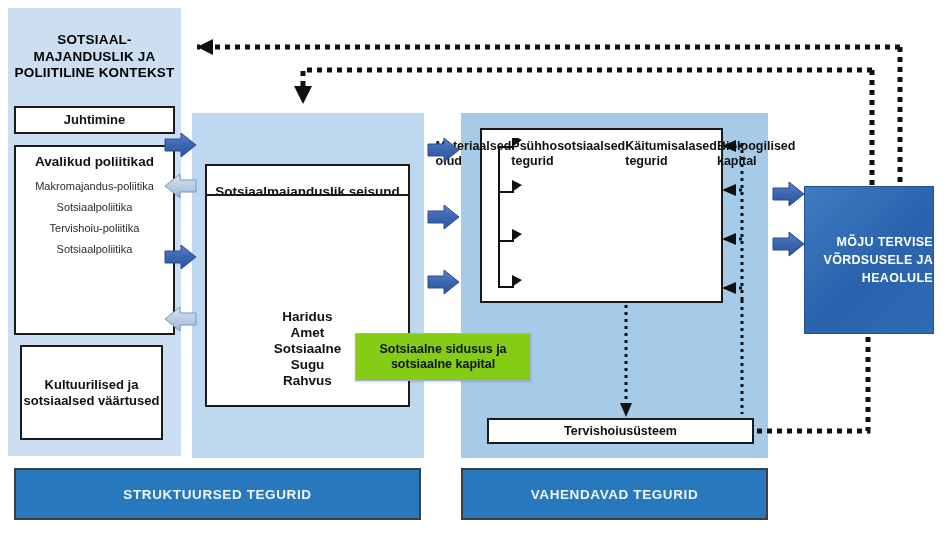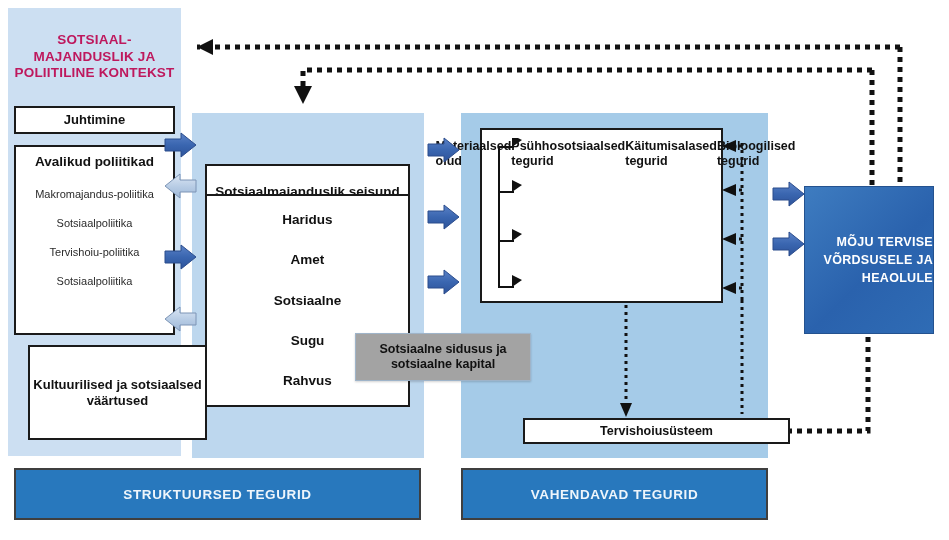--- a/index.html
+++ b/index.html
@@ -40,73 +40,73 @@
     text-align:center;
     color:#111111;
     line-height:1.18;
   }
 
   
   .ctx-title{
     left:8px; top:12px; width:173px; height:90px;
     display:flex;align-items:center;justify-content:center;text-align:center;
     font-weight:bold; font-size:13.5px; letter-spacing:.2px;
-    color:#be185d; line-height:1.25;
+    color:#000000; line-height:1.25;
   }
   .box-juhtimine{
     left:14px; top:106px; width:161px; height:28px;
     font-weight:bold; font-size:13px;text-align:right;
   }
   .box-policies{
     left:14px; top:145px; width:161px; height:190px;
-    flex-direction:column; justify-content:flex-start; padding-top:7px;gap:8px;
+    flex-direction:column; justify-content:flex-start; padding-top:7px;
   }
   .box-policies .hdr{
     font-weight:bold; font-size:13.5px; line-height:1.2; margin-bottom:6px;
   }
   .box-policies .pol{
     font-size:11px; color:#2b2b2b; line-height:1.18; margin:4px 0;
   }
   .box-values{
-    left:28px; top:345px; width:179px; height:95px;
+    left:20px; top:345px; width:143px; height:95px;
     font-weight:bold; font-size:13px; flex-direction:column;
   }
 
   
   .box-ses{
     left:205px; top:128px; width:205px; height:56px;
     font-weight:bold; font-size:13.5px; flex-direction:column;margin-top:36px;
   }
   .box-demog{
     left:205px; top:194px; width:205px; height:213px;
-    flex-direction:column; justify-content:space-between; padding:16px 0;
+    flex-direction:column; justify-content:flex-end; padding:16px 0;
     font-weight:bold; font-size:13.5px;
   }
   .box-demog .d{width:100%;text-align:center;}
 
   
   .box-mediators{
     left:480px; top:128px; width:243px; height:175px;
     align-items:flex-start; justify-content:center;
     padding-left:28px;
     font-weight:bold; font-size:12.5px;
   }
   .box-mediators .m{
     width:100%; text-align:left; padding:9px 0;
   }
   .box-health{
     left:487px; top:418px; width:267px; height:26px;
-    font-weight:bold; font-size:12.5px;margin-left:36px;
+    font-weight:bold; font-size:12.5px;
   }
 
   
   .box-cohesion{
     left:355px; top:333px; width:176px; height:48px;
     border:1px solid #9fb4c9;
-    background:#a3a3a3;
+    background:#84cc16;
     font-weight:bold; font-size:12.5px;
     flex-direction:column;
     box-shadow:0 1px 2px rgba(0,0,0,.18);
     z-index:30;
   }
 
   
   .box-impact{
     left:804px; top:186px; width:130px; height:148px;
     background:linear-gradient(135deg,#3e7cc0 0%, #2a62ad 55%, #2f6cb5 100%);
@@ -208,21 +208,21 @@
     <div class="d">Amet</div>
     <div class="d">Sotsiaalne</div>
     <div class="d">Sugu</div>
     <div class="d">Rahvus</div>
   </div>
 
   <div class="abs wbox box-mediators">
     <div class="m">Materiaalsed olud</div>
     <div class="m">Psühhosotsiaalsed tegurid</div>
     <div class="m">Käitumisalased tegurid</div>
-    <div class="m">Bioloogilised tegurid</div>
+    <div class="m">Bioloogilised kapital</div>
   </div>
 
   <div class="bracket">
     <div class="btick" style="top:0px;"></div>
     <div class="btick" style="top:45px;"></div>
     <div class="btick" style="top:94px;"></div>
     <div class="btick" style="top:140px;"></div>
   </div>
   <svg class="abs" style="left:506px;top:138px;width:22px;height:160px;">
     <g fill="#111">

